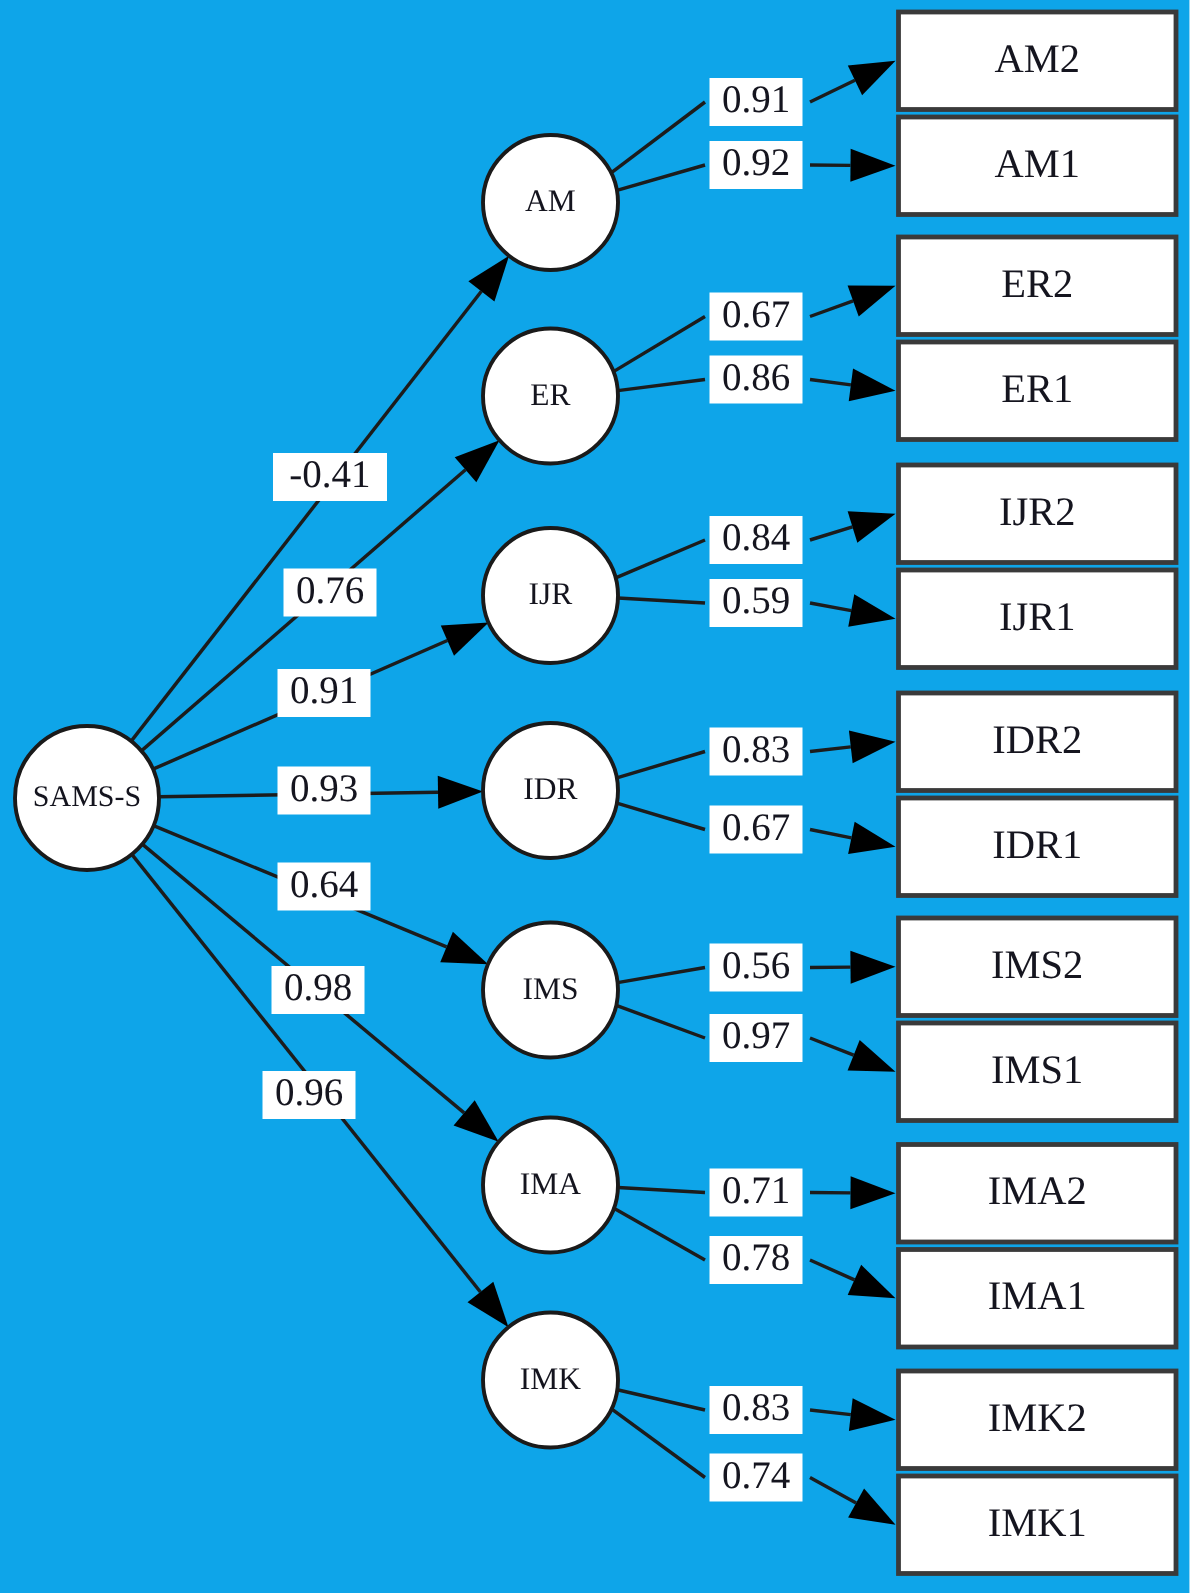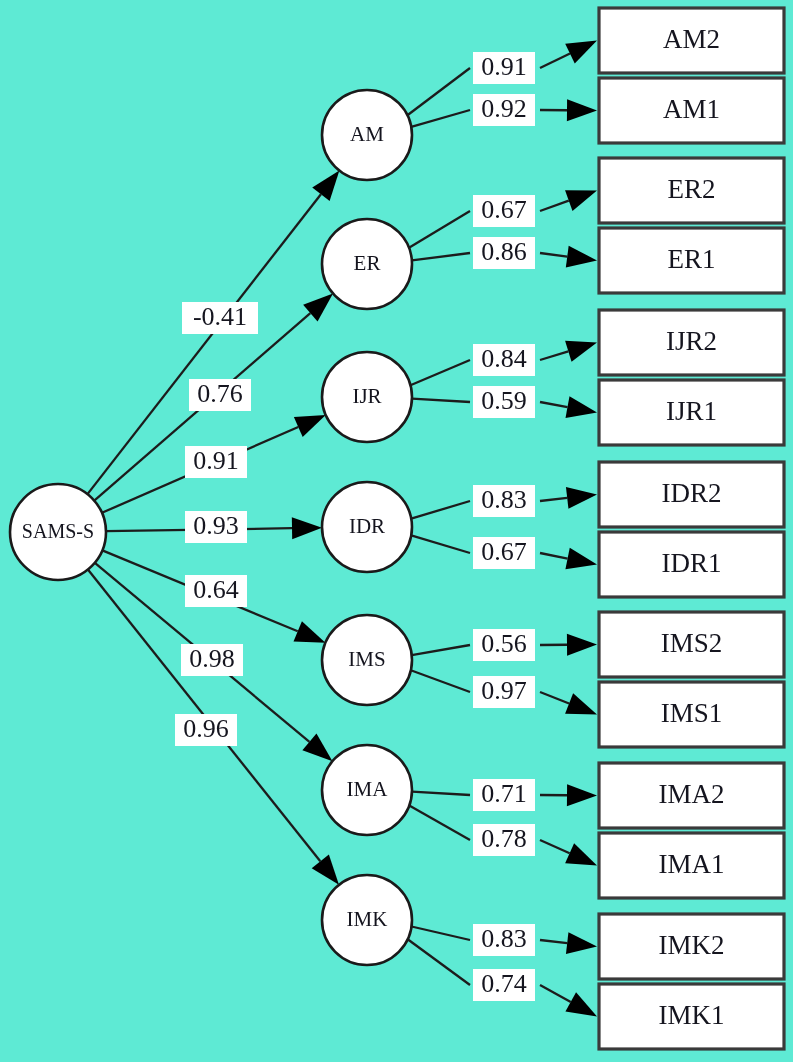--- a/index.html
+++ b/index.html
@@ -11,21 +11,21 @@
   body {
     width: 793px;
     height: 1062px;
     font-family: "Liberation Serif", "DejaVu Serif", serif;
     overflow: hidden;
   }
   #diagram-root {
     position: relative;
     width: 793px;
     height: 1062px;
-    background: #5eead4;
+    background: #0ea5e9;
   }
   svg#sem-svg {
     display: block;
     width: 793px;
     height: 1062px;
   }
   .latent-circle {
     fill: #ffffff;
     stroke: #1a1a1a;
     stroke-width: 2.6;

